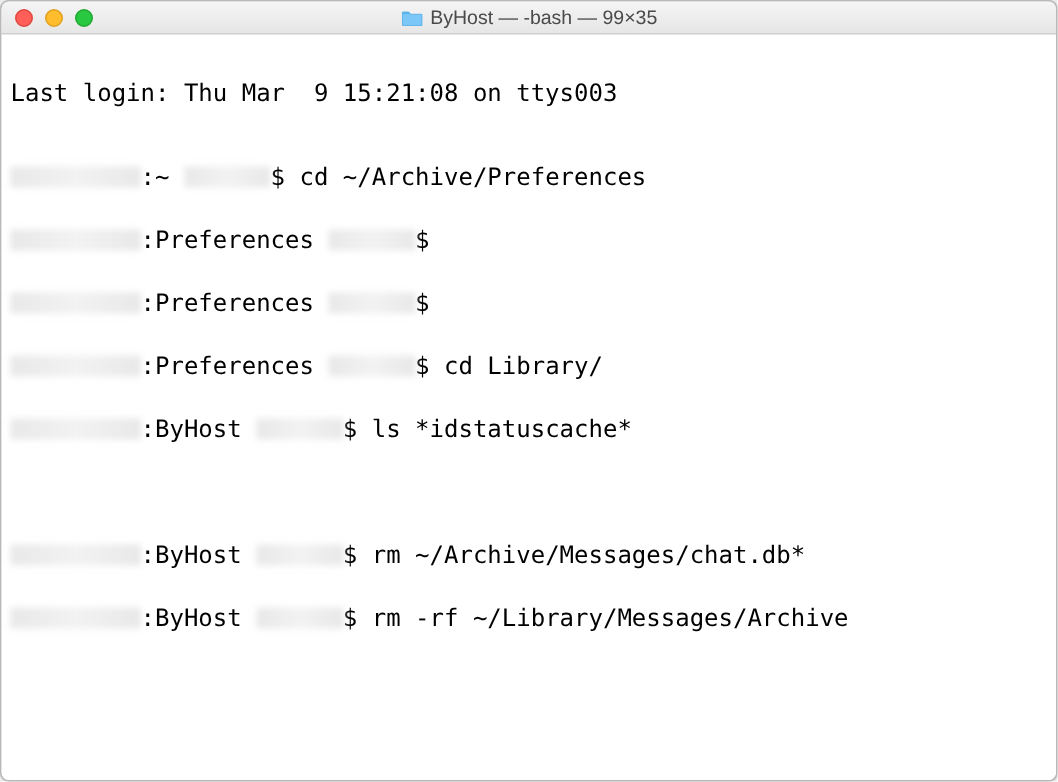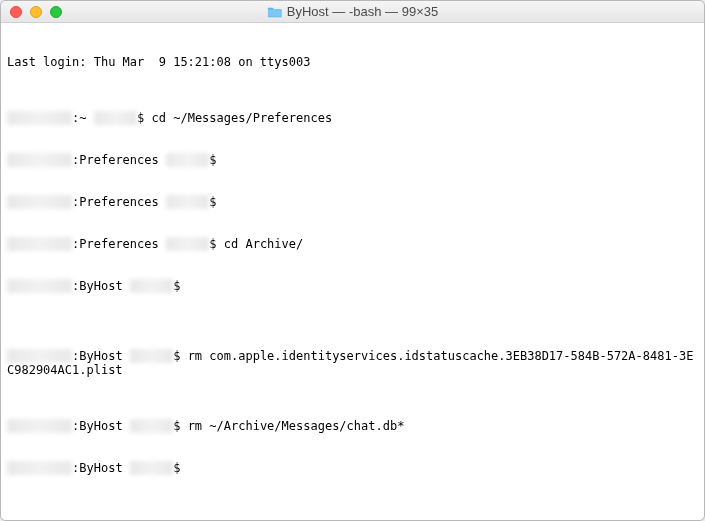--- a/index.html
+++ b/index.html
@@ -60,21 +60,21 @@
       font-size: 13px;
       color: #4a4a4a;
     }
     .folder-icon {
       display: inline-flex;
       align-items: center;
     }
     .terminal-body {
       flex: 1;
       padding: 4px 6px;
-      font-size: 12px;
+      font-size: 16px;
       line-height: 14px;
       color: #000;
       background: #ffffff;
       overflow: hidden;
       white-space: pre;
     }
     .line {
       display: flex;
       align-items: flex-start;
       height: 14px;
@@ -112,28 +112,27 @@
           <path d="M1 2 L5.2 2 L6.5 3.5 L1 3.5 Z" fill="#5cb4ed"></path>
         </svg>
       </span>
       <span>ByHost — -bash — 99×35</span>
     </div>
   </div>
 
   <div class="terminal-body">
     <div class="line"><span>Last login: Thu Mar  9 15:21:08 on ttys003</span></div>
 
-    <div class="line"><span class="redact">xxxxxxxxx</span><span>:~ </span><span class="redact">xxxxxx</span><span>$ </span><span>cd ~/Messages/Preferences</span></div>
+    <div class="line"><span class="redact">xxxxxxxxx</span><span>:~ </span><span class="redact">xxxxxx</span><span>$ </span><span>cd ~/Archive/Preferences</span></div>
     <div class="line"><span class="redact">xxxxxxxxx</span><span>:Preferences </span><span class="redact">xxxxxx</span><span>$ </span></div>
     <div class="line"><span class="redact">xxxxxxxxx</span><span>:Preferences </span><span class="redact">xxxxxx</span><span>$ </span></div>
-    <div class="line"><span class="redact">xxxxxxxxx</span><span>:Preferences </span><span class="redact">xxxxxx</span><span>$ </span><span>cd Archive/</span></div>
-    <div class="line"><span class="redact">xxxxxxxxx</span><span>:ByHost </span><span class="redact">xxxxxx</span><span>$ </span></div>
+    <div class="line"><span class="redact">xxxxxxxxx</span><span>:Preferences </span><span class="redact">xxxxxx</span><span>$ </span><span>cd Library/</span></div>
+    <div class="line"><span class="redact">xxxxxxxxx</span><span>:ByHost </span><span class="redact">xxxxxx</span><span>$ </span><span>ls *idstatuscache*</span></div>
 
 
-    <div class="wrap-line"><span class="redact">xxxxxxxxx</span><span>:ByHost </span><span class="redact">xxxxxx</span><span>$ </span><span>rm com.apple.identityservices.idstatuscache.3EB38D17-584B-572A-8481-3EC982904AC1.plist</span></div>
 
     <div class="line"><span class="redact">xxxxxxxxx</span><span>:ByHost </span><span class="redact">xxxxxx</span><span>$ </span><span>rm ~/Archive/Messages/chat.db*</span></div>
-    <div class="line"><span class="redact">xxxxxxxxx</span><span>:ByHost </span><span class="redact">xxxxxx</span><span>$ </span></div>
+    <div class="line"><span class="redact">xxxxxxxxx</span><span>:ByHost </span><span class="redact">xxxxxx</span><span>$ </span><span>rm -rf ~/Library/Messages/Archive</span></div>
     
 
     
   </div>
 </div>
 
 </body></html>

